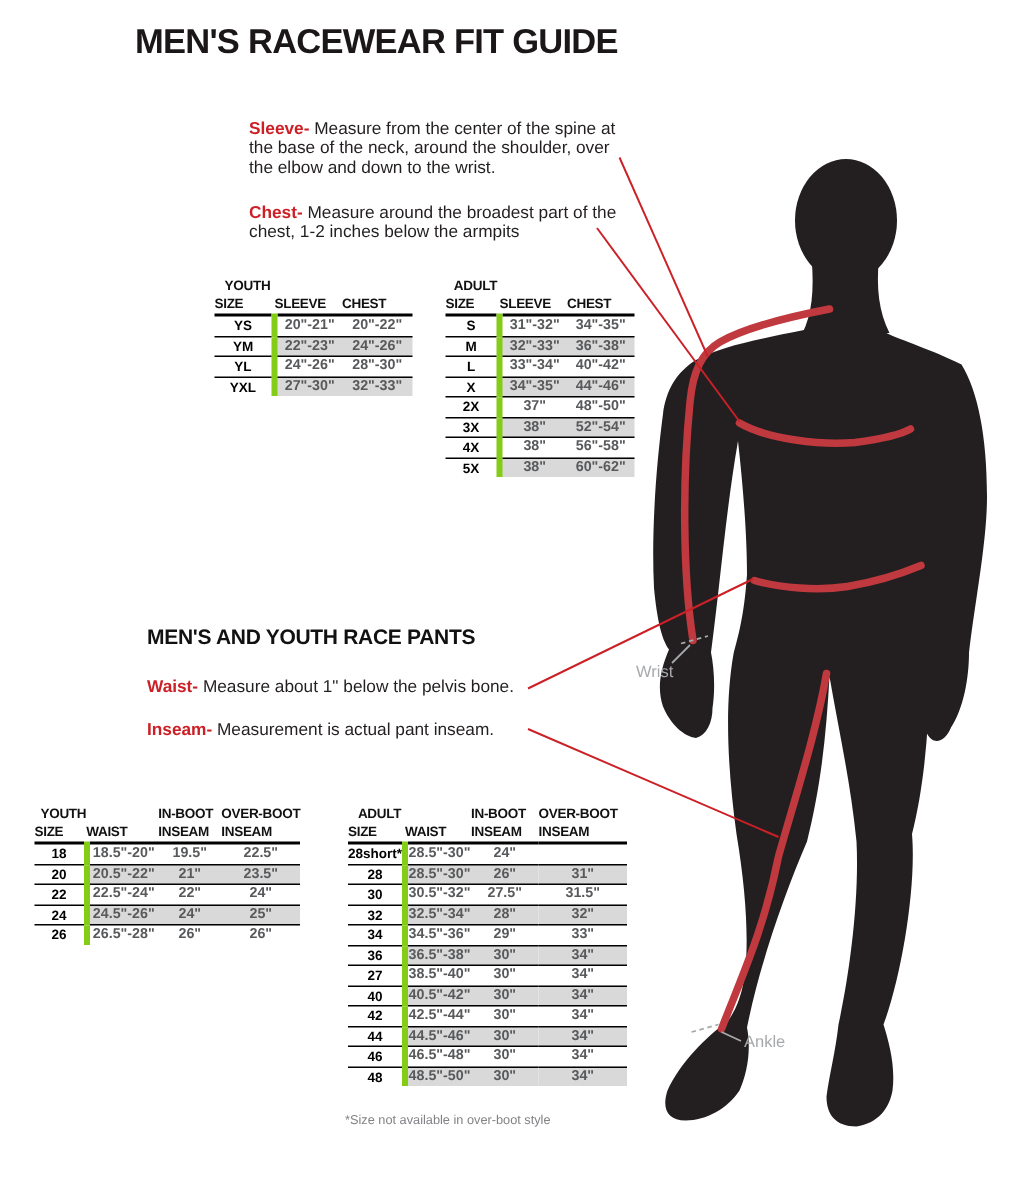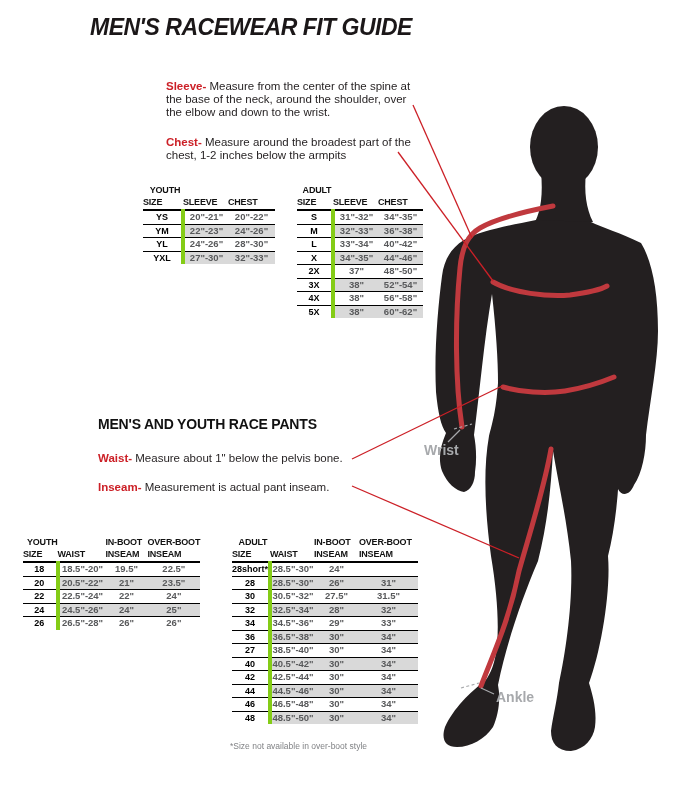--- a/index.html
+++ b/index.html
@@ -19,21 +19,21 @@
   }
   #figure-svg{position:absolute;left:0;top:0;width:686px;height:800px;z-index:1;}
   .sil{fill:var(--silhouette);stroke:none;}
   .band{fill:none;stroke:var(--band-red);stroke-width:5;stroke-linecap:round;}
   .pointer{fill:none;stroke:var(--accent-red);stroke-width:1.3;}
   .gray-line{fill:none;stroke:var(--muted-gray);stroke-width:1.2;}
   .gray-dash{fill:none;stroke:var(--muted-gray);stroke-width:1.2;stroke-dasharray:3,2.5;}
 
   .abs{position:absolute;z-index:2;}
   .title{
-    left:90px;top:14px;font-size:23px;font-weight:900;font-style:italic;
+    left:90px;top:14px;font-size:23px;font-weight:900;
     letter-spacing:-0.5px;color:#1b1718;white-space:nowrap;
   }
   .sec-heading{font-size:14px;font-weight:800;letter-spacing:-0.2px;color:#111;white-space:nowrap;}
   .h-jerseys{left:166px;top:52px;}
   .h-pants{left:98px;top:416px;}
   .para{font-size:11.5px;line-height:13px;color:var(--text-dark);}
   .para .lbl{color:var(--accent-red);font-weight:800;}
   .p-sleeve{left:166px;top:80px;width:252px;}
   .p-chest{left:166px;top:136px;width:252px;}
   .p-waist{left:98px;top:452px;width:300px;}
@@ -54,21 +54,21 @@
   table.sz tr.h-top th:first-child{text-align:center;padding-left:4px;}
   table.sz tr.h-bot th{border-bottom:2px solid #000;}
   table.sz td{
     font-size:9.5px;font-weight:700;color:var(--value-gray);text-align:center;
     padding:0;height:12.5px;line-height:12.5px;white-space:nowrap;
   }
   table.sz tbody td{border-top:1.5px solid #000;}
   table.sz td.size-cell{color:#000;border-right:4px solid #84cc16;font-size:9px;}
   table.sz tr.shaded td:not(.size-cell){background:var(--row-shade);}
 
-  .anat-label{font-size:14px;color:var(--muted-gray);z-index:3;white-space:nowrap;font-weight:bold;}
+  .anat-label{font-size:11px;color:var(--muted-gray);z-index:3;white-space:nowrap;}
   .l-wrist{left:424px;top:442px;}
   .l-ankle{left:496px;top:689px;}
   .footnote{left:230px;top:741px;font-size:8.5px;color:var(--footnote-gray);white-space:nowrap;}
 </style>
 </head>
 <body>
 
 <div id="canvas">
 
   <svg id="figure-svg" viewBox="0 0 686 800" aria-hidden="true">

